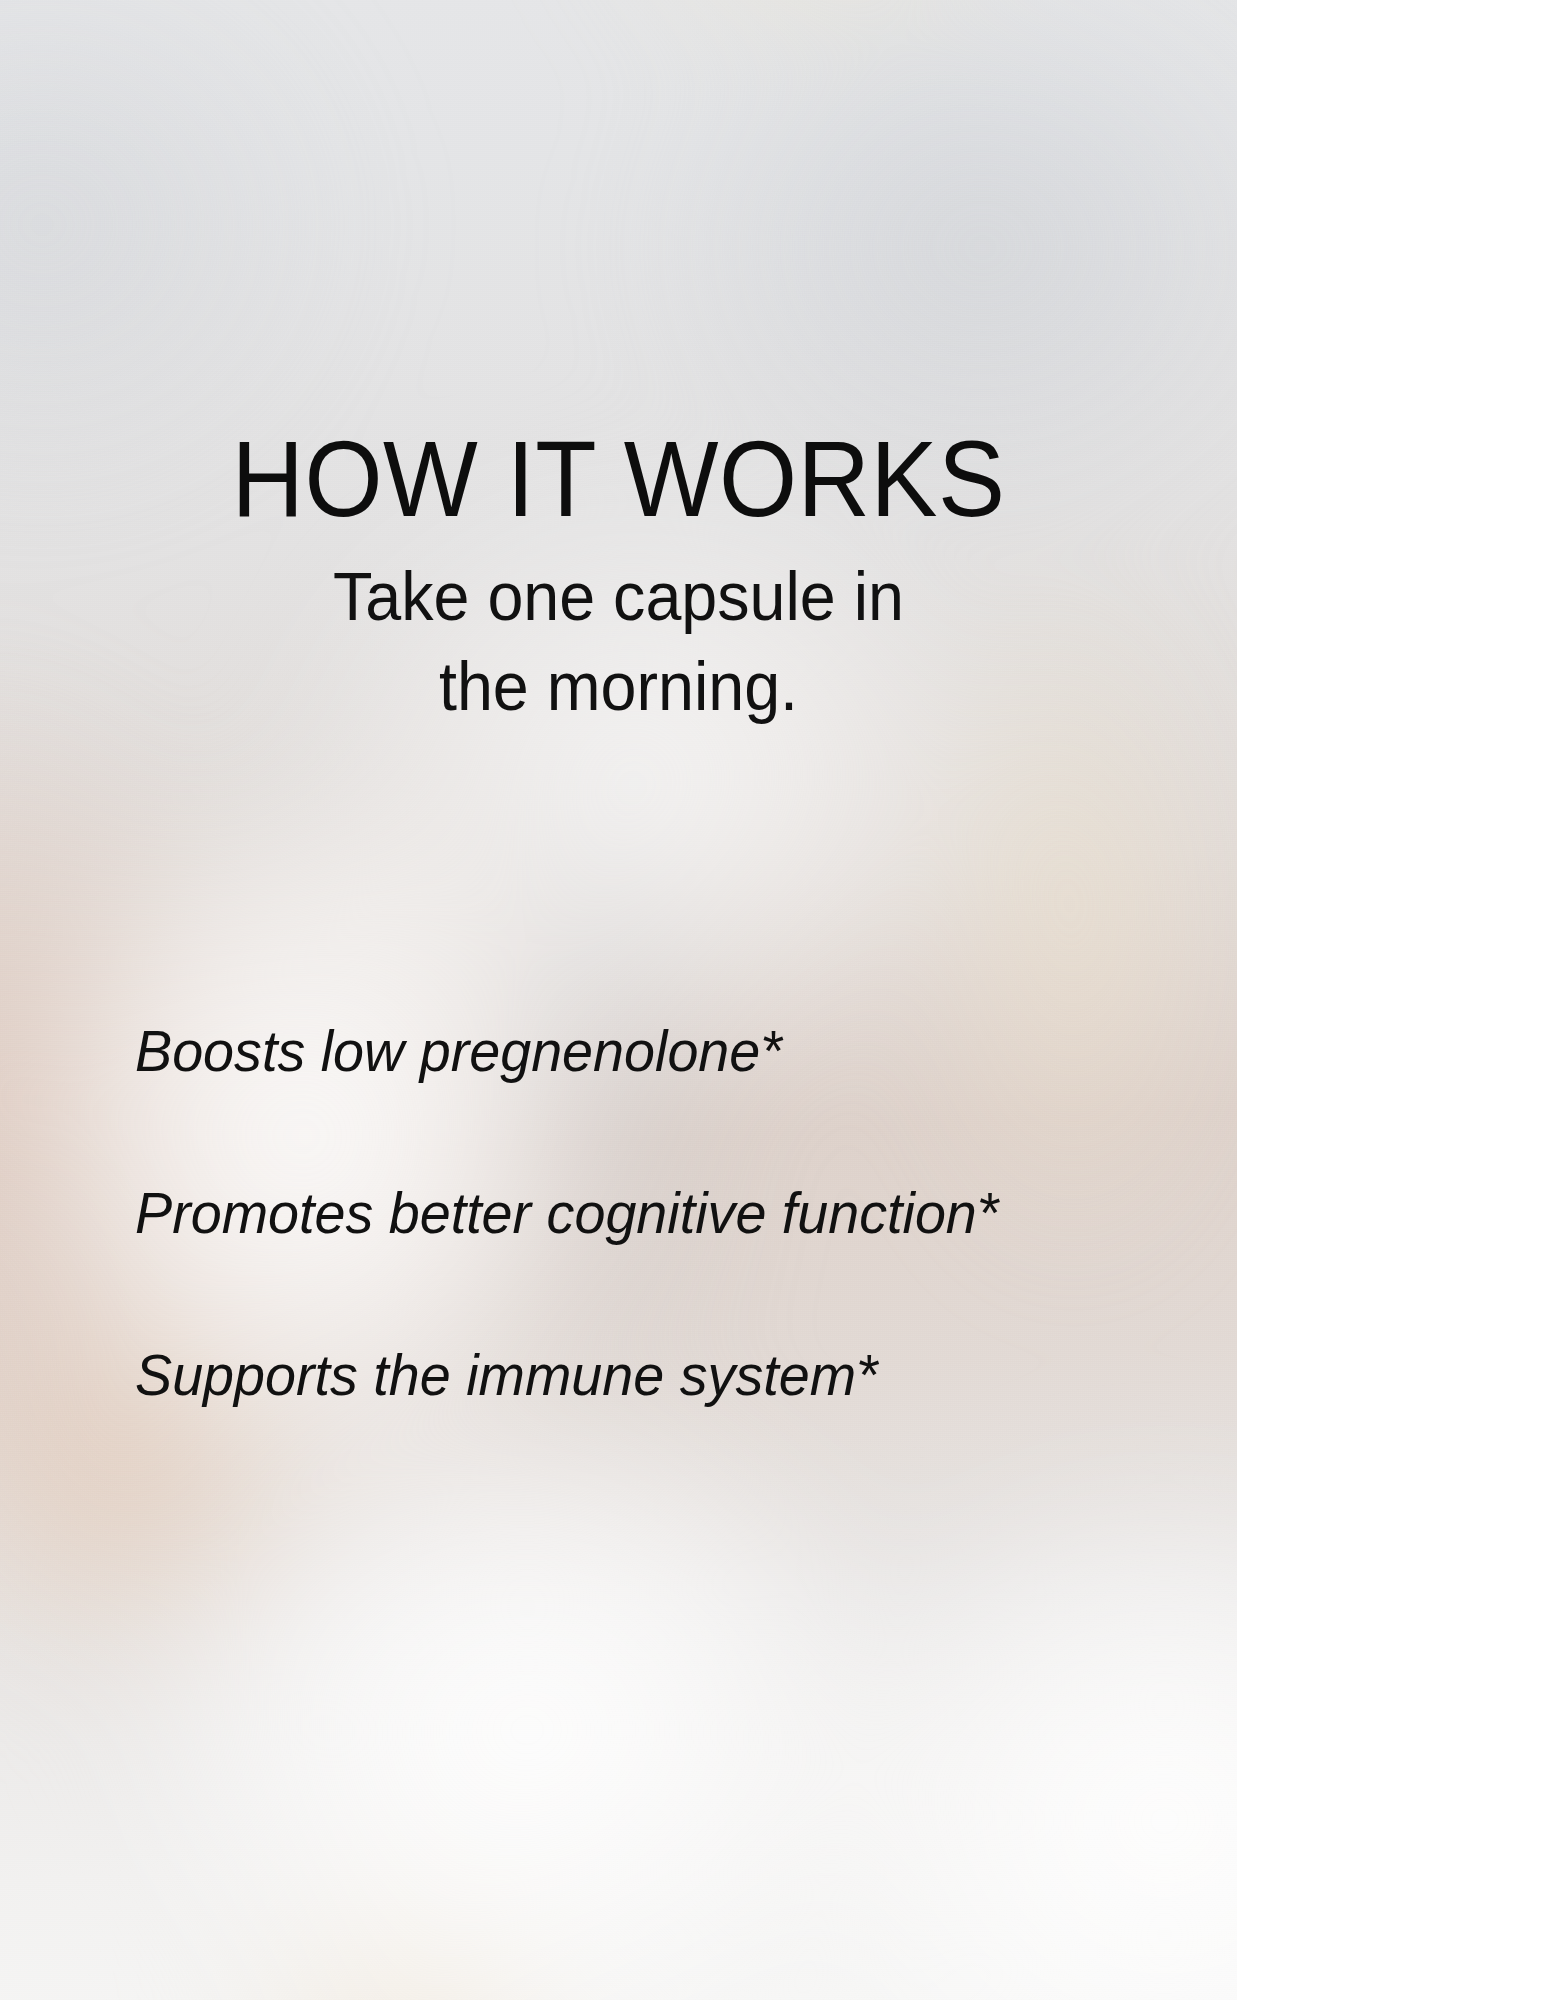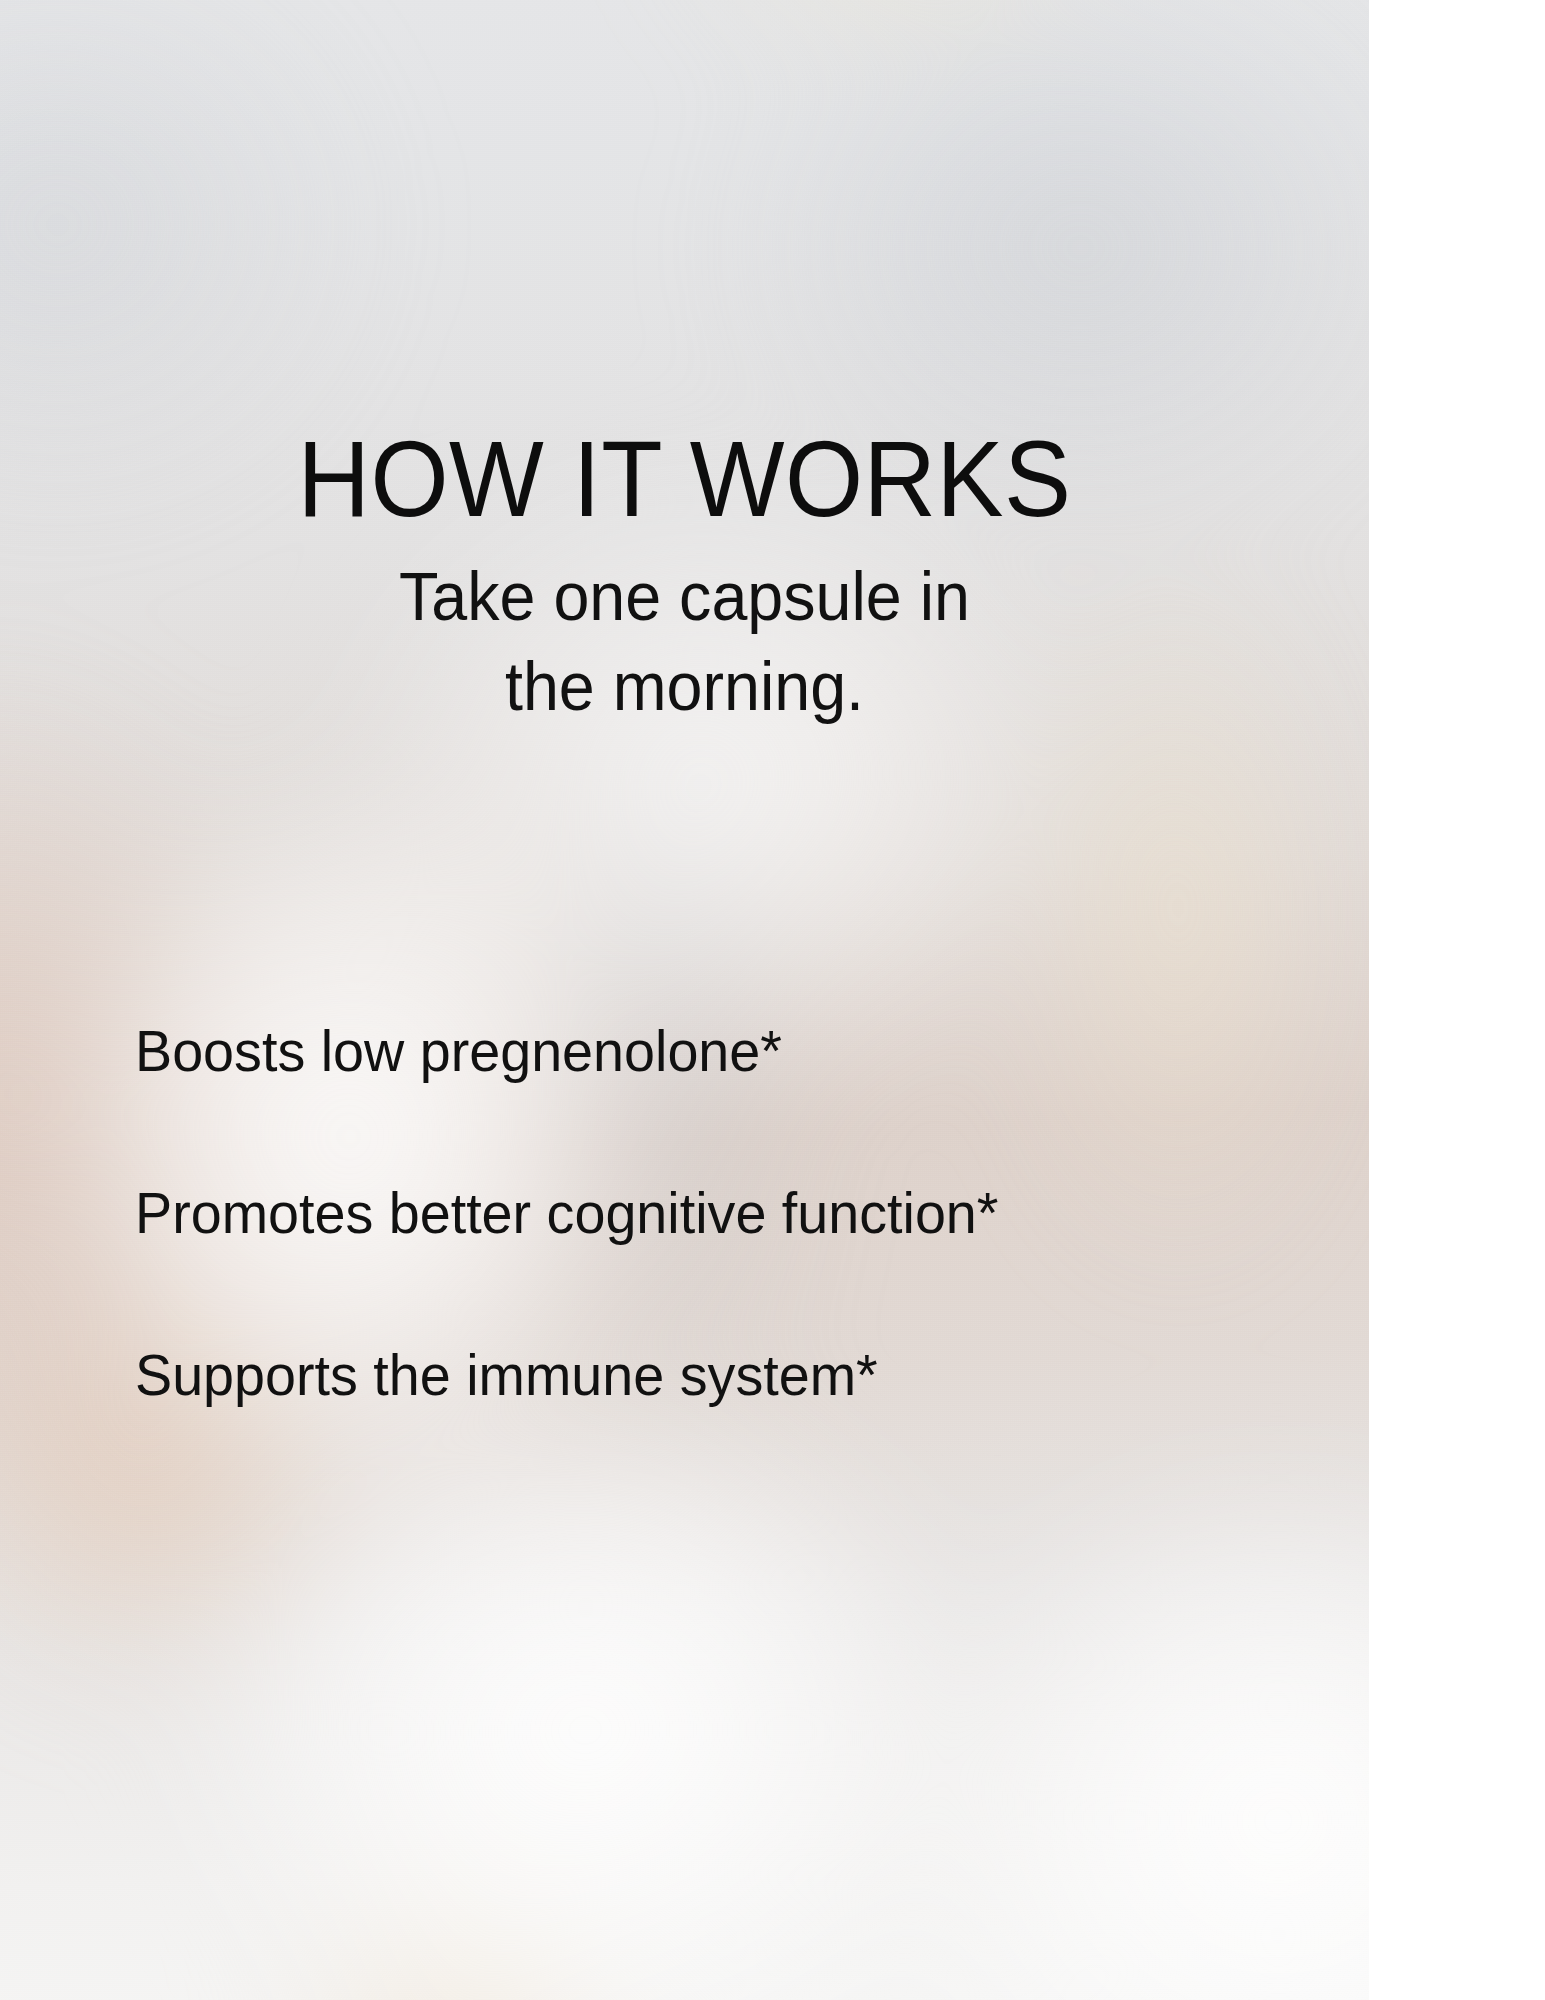--- a/index.html
+++ b/index.html
@@ -4,21 +4,21 @@
 <title>How It Works</title>
 <style>
   html, body {
     margin: 0;
     padding: 0;
     background: #ffffff;
   }
 
   .canvas {
     position: relative;
-    width: 1369px;
+    width: 1237px;
     height: 2000px;
     overflow: hidden;
     font-family: "Liberation Sans", "DejaVu Sans", sans-serif;
     background: #14b8a6;
   }
 
   
   .bg-layer {
     position: absolute;
     inset: -140px;
@@ -119,20 +119,21 @@
 
   .subheading .sub-line {
     display: block;
   }
 
   .benefits {
     position: absolute;
     top: 1022px;
     left: 135px;
     right: 89px;
+    font-style: italic;
   }
 
   .benefit-item {
     font-size: 58px;
     line-height: 1;
     font-weight: 400;
     color: #111111;
     margin-bottom: 104px;
     transform: scaleX(0.96);
     transform-origin: left center;

